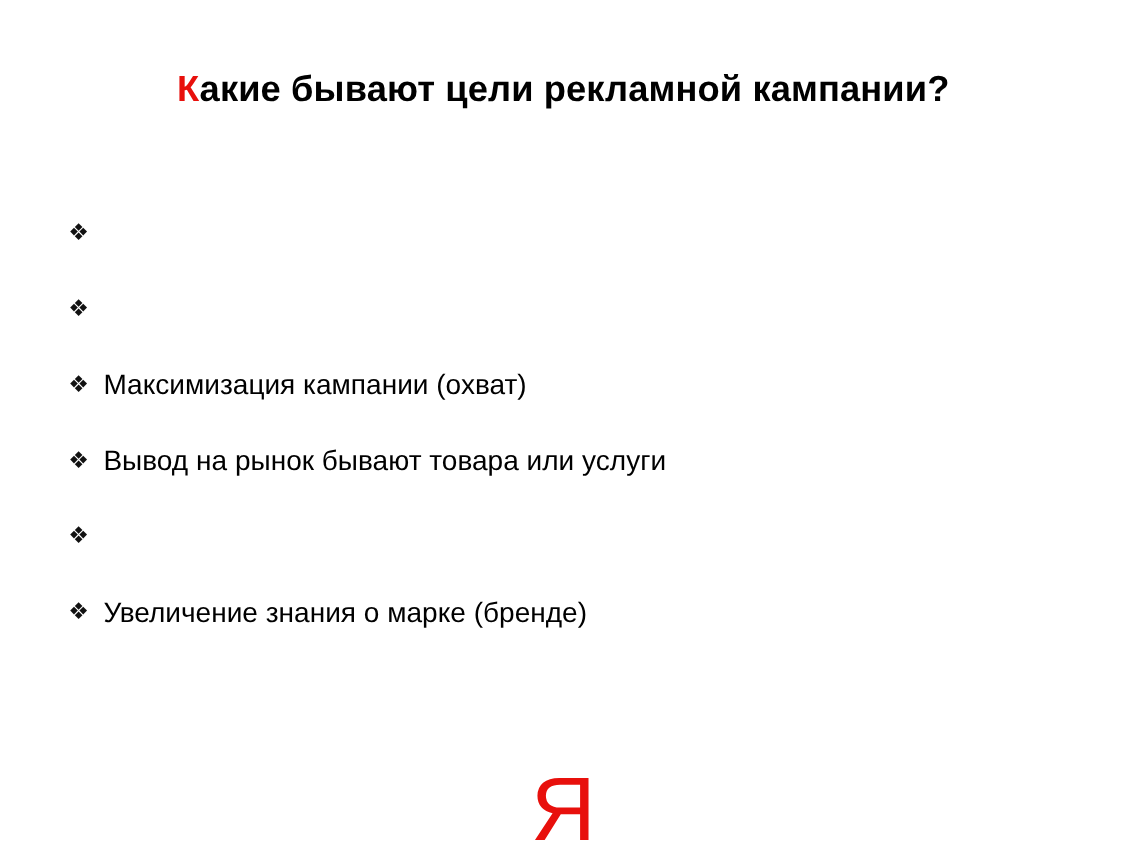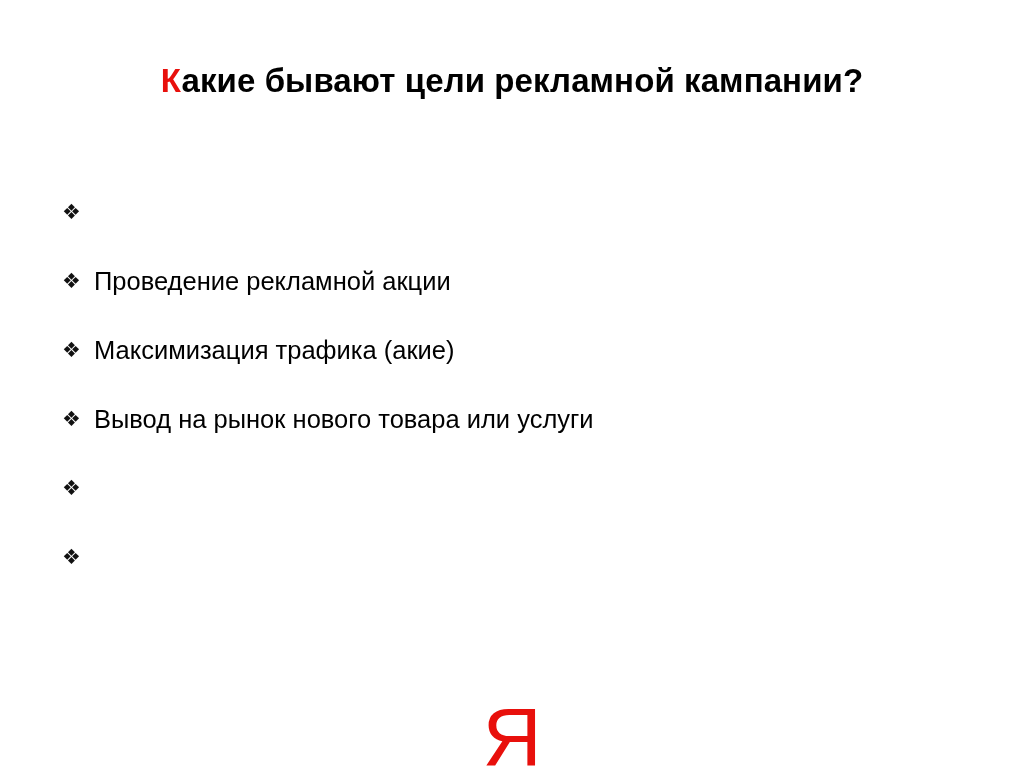--- a/index.html
+++ b/index.html
@@ -95,38 +95,38 @@
   <h1 class="slide-title"><span class="accent-letter">К</span><span>акие бывают цели рекламной кампании?</span></h1>
 
   <ul class="bullet-list">
 
     <li class="bullet-item">
       <span class="bullet-marker">❖</span>
     </li>
 
     <li class="bullet-item">
       <span class="bullet-marker">❖</span>
-      <span class="bullet-text">Проведение рекламной акции</span>
     </li>
 
     <li class="bullet-item">
       <span class="bullet-marker">❖</span>
-      <span class="bullet-text">Максимизация трафика (акие)</span>
+      <span class="bullet-text">Максимизация кампании (охват)</span>
     </li>
 
     <li class="bullet-item">
       <span class="bullet-marker">❖</span>
-      <span class="bullet-text">Вывод на рынок нового товара или услуги</span>
+      <span class="bullet-text">Вывод на рынок бывают товара или услуги</span>
     </li>
 
     <li class="bullet-item">
       <span class="bullet-marker">❖</span>
     </li>
 
     <li class="bullet-item">
       <span class="bullet-marker">❖</span>
+      <span class="bullet-text">Увеличение знания о марке (бренде)</span>
     </li>
 
   </ul>
 
   <div class="brand-mark">Я</div>
 
 </div>
 
 </body></html>

